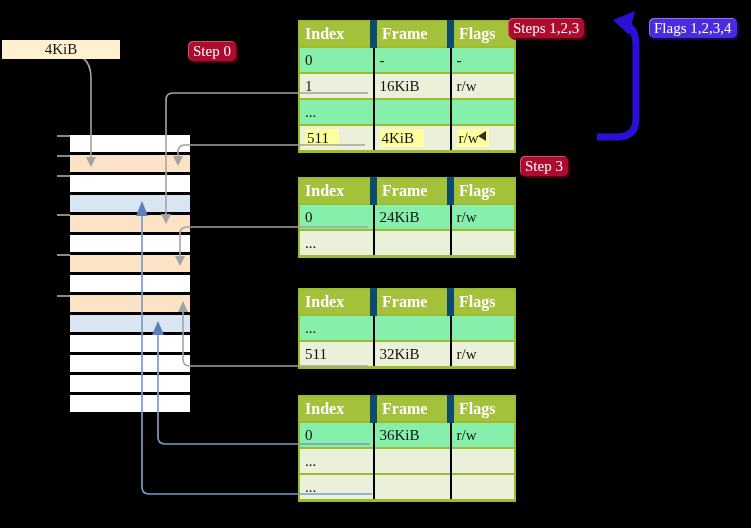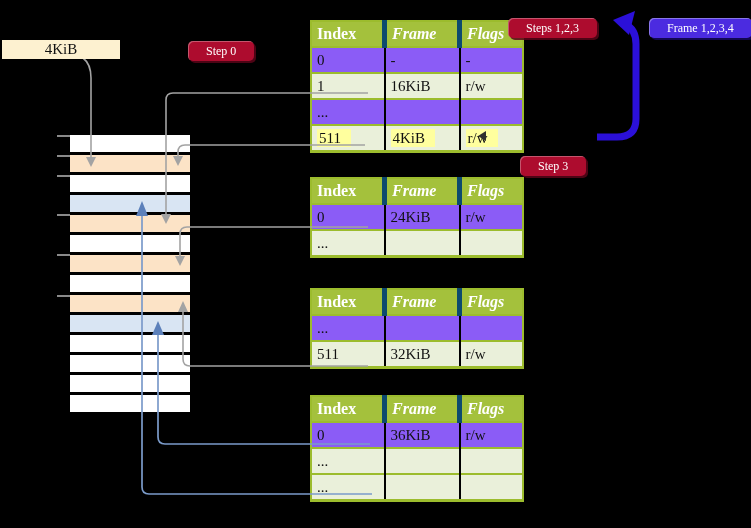--- a/index.html
+++ b/index.html
@@ -24,22 +24,22 @@
     overflow:hidden;font-family:"Liberation Serif","DejaVu Serif",serif;
   }
   
   .frame-label{
     position:absolute;left:2px;top:40px;width:118px;height:19px;
     background:var(--label-bg);color:#111;font-size:15px;line-height:19px;
     text-align:center;
   }
   
   .badge{
-    position:absolute;color:#fff;font-size:12px;line-height:18px;
-    padding:1px 18px;border-radius:5px;white-space:nowrap;
+    position:absolute;color:#fff;font-size:15px;line-height:18px;
+    padding:1px 5px;border-radius:5px;white-space:nowrap;
   }
   .badge.red{
     background:var(--badge-red);
     box-shadow:inset 1px 1px 0 rgba(255,255,255,.30), 2px 2px 0 rgba(90,5,25,.85);
   }
   .badge.blue{
     background:var(--badge-blue);
     box-shadow:inset 1px 1px 0 rgba(255,255,255,.35), 2px 2px 0 rgba(20,8,90,.9);
   }
   #badge-step0{left:188px;top:41px;}
@@ -47,31 +47,31 @@
   #badge-steps1234{left:649px;top:18px;}
   #badge-step4{left:520px;top:156px;}
   
   #memory-column{position:absolute;left:70px;top:135px;width:120px;height:280px;}
   .mrow{position:absolute;left:0;width:120px;height:17px;}
   .mrow.free{background:var(--memory-free);}
   .mrow.page-table{background:var(--memory-page-table);}
   .mrow.mapped{background:var(--memory-mapped);}
   
   table.pt{
-    position:absolute;left:310px;width:170px;border-collapse:collapse;
-    table-layout:fixed;background:#8b5cf6;
+    position:absolute;left:298px;width:170px;border-collapse:collapse;
+    table-layout:fixed;background:#86efac;
     border:2px solid var(--table-border);border-bottom-width:3px;
     font-family:"Liberation Serif","DejaVu Serif",serif;
   }
   #pt-l4{top:20px;} #pt-l3{top:177px;} #pt-l2{top:288px;} #pt-l1{top:395px;}
   table.pt th{
     background:var(--table-header-bg);color:#fff;font-weight:bold;font-size:16px;
     text-align:left;padding:2px 5px;height:20px;
   }
-  table.pt th + th{border-left:5px solid #0c4a6e;font-style:italic;}
+  table.pt th + th{border-left:7px solid #0c4a6e;}
   table.pt td{
     border-top:2px solid var(--table-border);
     font-size:15px;color:#111;padding:2px 5px;height:20px;
     overflow:hidden;white-space:nowrap;
   }
   table.pt td + td{border-left:2px solid #000;}
   table.pt tr.shaded td{background:var(--table-row-shaded);}
   .hl{background:var(--highlight-yellow);padding:1px 10px 1px 2px;}
   
   #connector-layer{position:absolute;left:0;top:0;pointer-events:none;}
@@ -237,15 +237,15 @@
       <path d="M 597 137 L 617 137 Q 636 137 636 119 L 636 44 Q 636 29 625 24" fill="none" stroke="var(--arrow-blue-thick)" stroke-width="7"></path>
       <polygon points="613,20 635,11 629,35" fill="var(--arrow-blue-thick)"></polygon>
     </g>
 
     <polygon points="478,136 486,131 486,141" fill="#2f2f2f"></polygon>
   </svg>
 
   <div class="frame-label">4KiB</div>
   <div class="badge red" id="badge-step0">Step 0</div>
   <div class="badge red" id="badge-steps123">Steps 1,2,3</div>
-  <div class="badge blue" id="badge-steps1234">Frame 1,2,3,4</div>
+  <div class="badge blue" id="badge-steps1234">Flags 1,2,3,4</div>
   <div class="badge red" id="badge-step4">Step 3</div>
 </div>
 
 </body></html>

